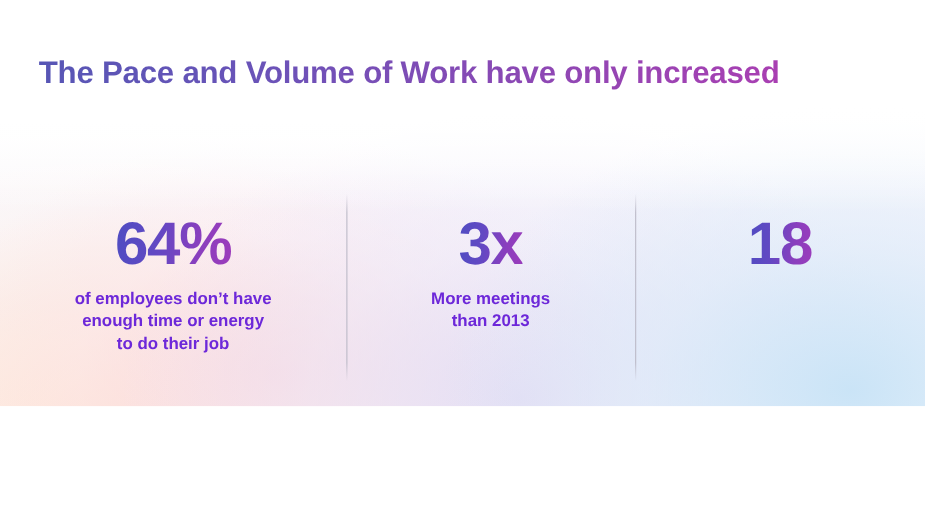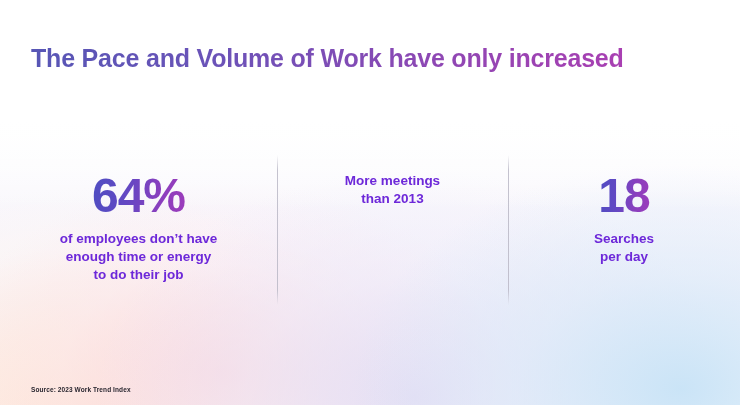--- a/index.html
+++ b/index.html
@@ -11,21 +11,21 @@
     height: 407px;
     overflow: hidden;
     background: #ffffff;
     font-family: "Liberation Sans", sans-serif;
     -webkit-font-smoothing: antialiased;
   }
 
   #slide {
     position: relative;
     width: 740px;
-    height: 405px;
+    height: 325px;
     background: #ffffff;
     overflow: hidden;
   }
 
   
   .bg-layer {
     position: absolute;
     inset: 0;
     pointer-events: none;
   }
@@ -185,28 +185,27 @@
   <div id="stats">
 
     <div class="stat stat-a">
       <div class="stat-number">64%</div>
       <div class="stat-caption">of employees don’t have
 enough time or energy
 to do their job</div>
     </div>
 
     <div class="stat stat-b">
+      <div class="stat-number">3x</div>
       <div class="stat-caption">More meetings
 than 2013</div>
     </div>
 
     <div class="stat stat-c">
       <div class="stat-number">18</div>
-      <div class="stat-caption">Searches
-per day</div>
     </div>
 
     <div class="divider" id="divider-1"></div>
     <div class="divider" id="divider-2"></div>
   </div>
 
   <div id="source">Source: 2023 Work Trend Index</div>
 
 </div>
 

